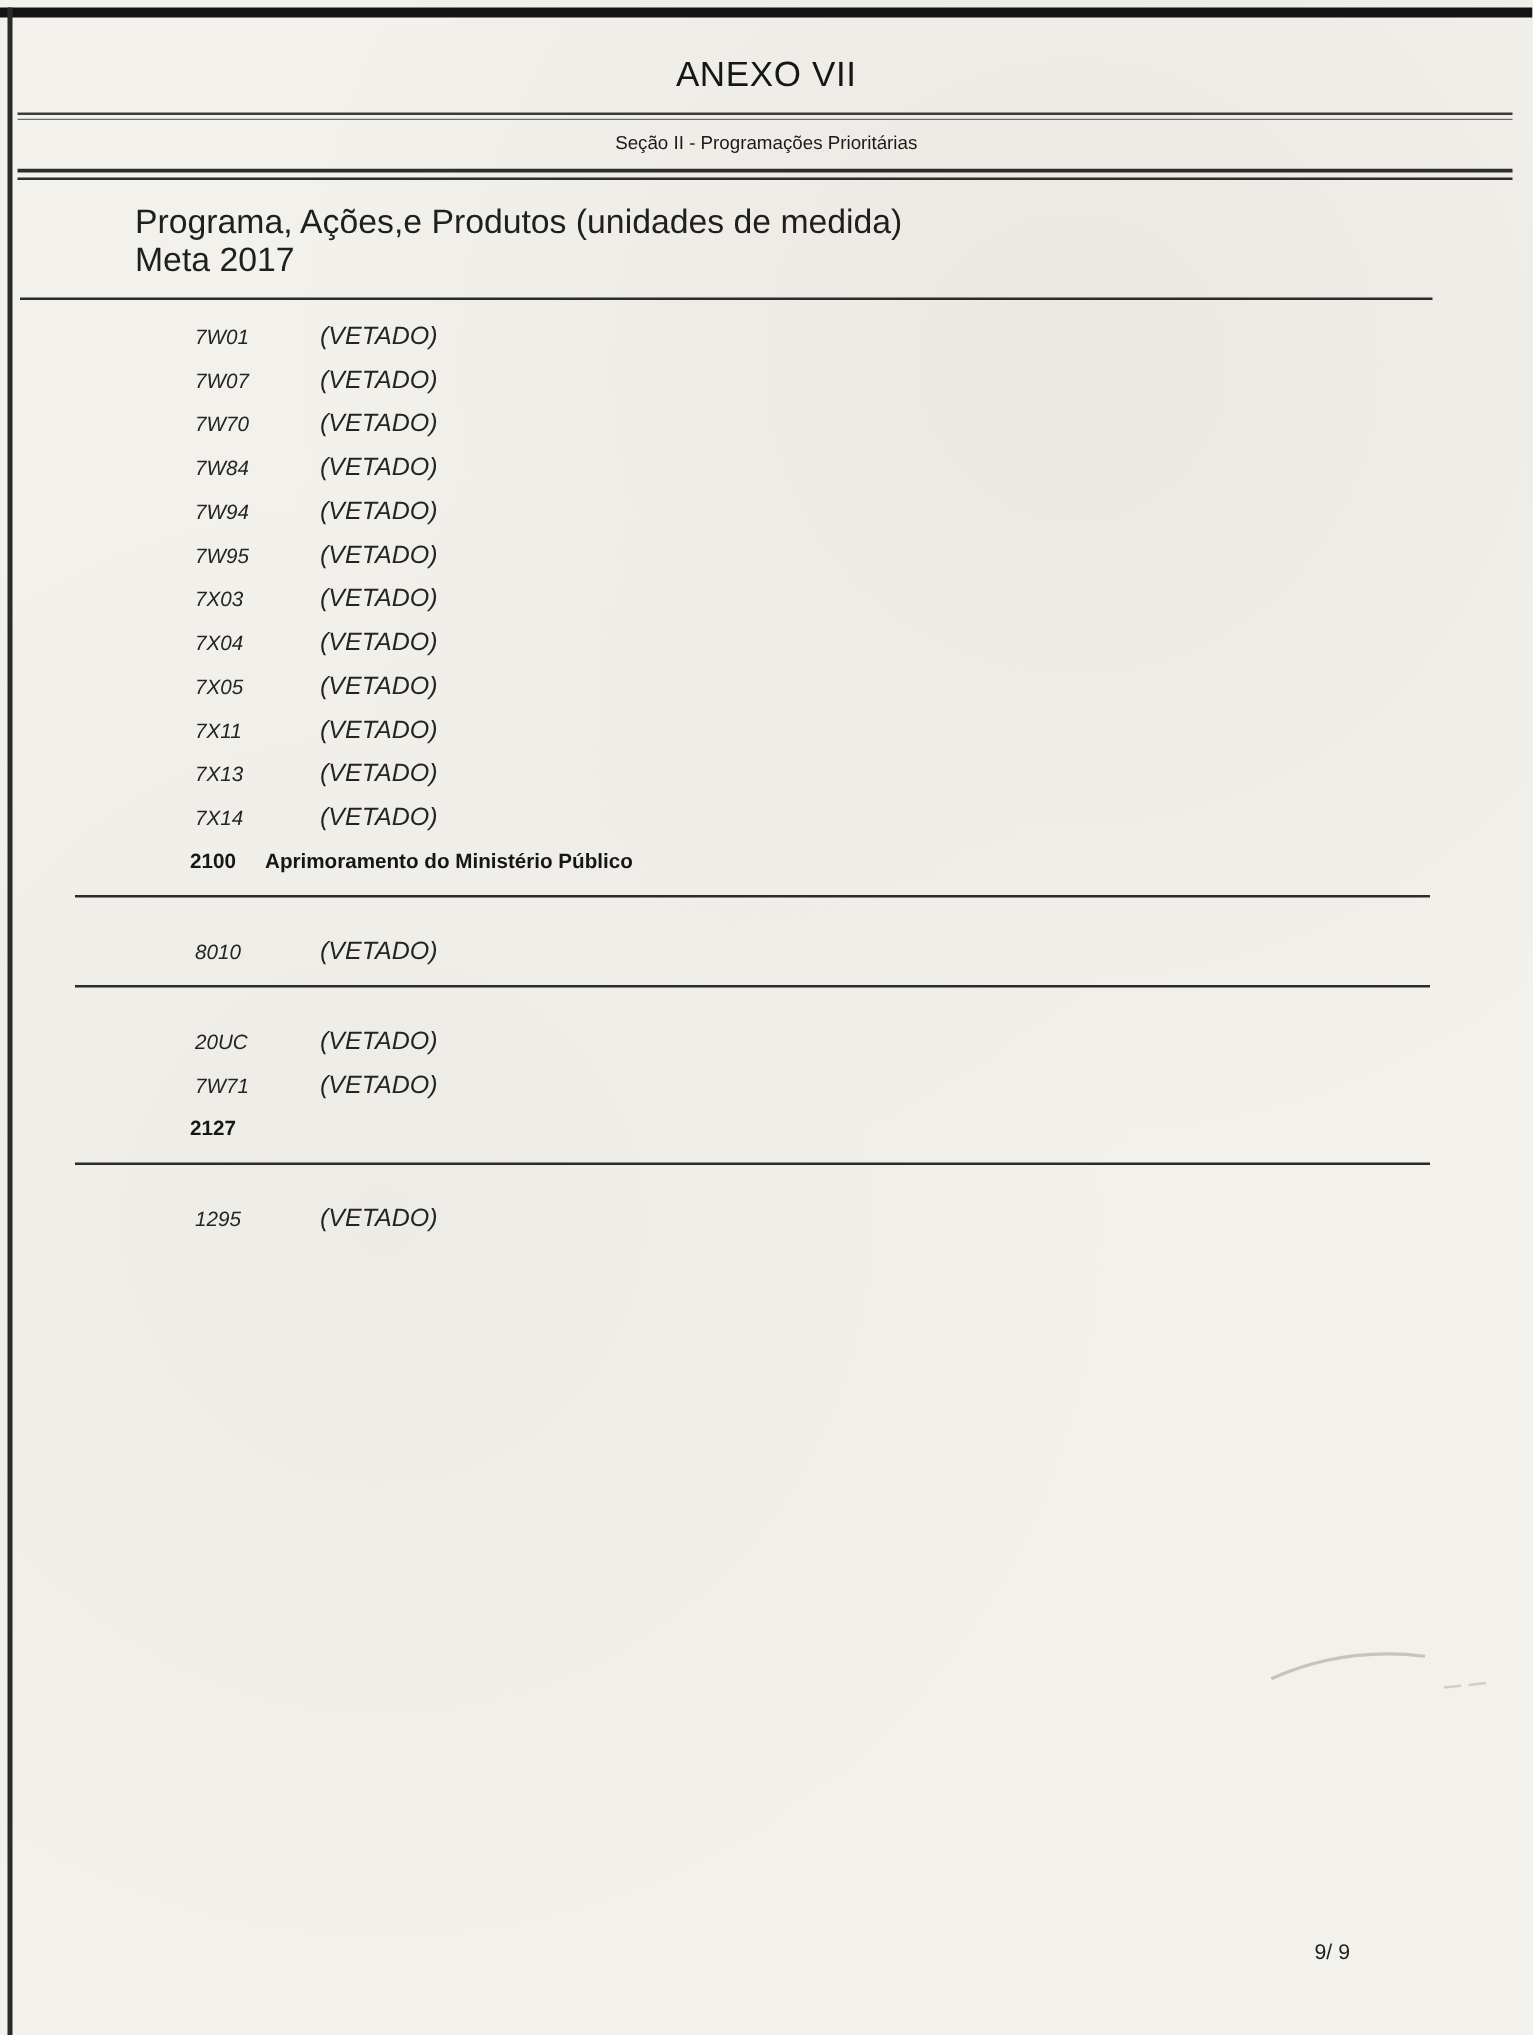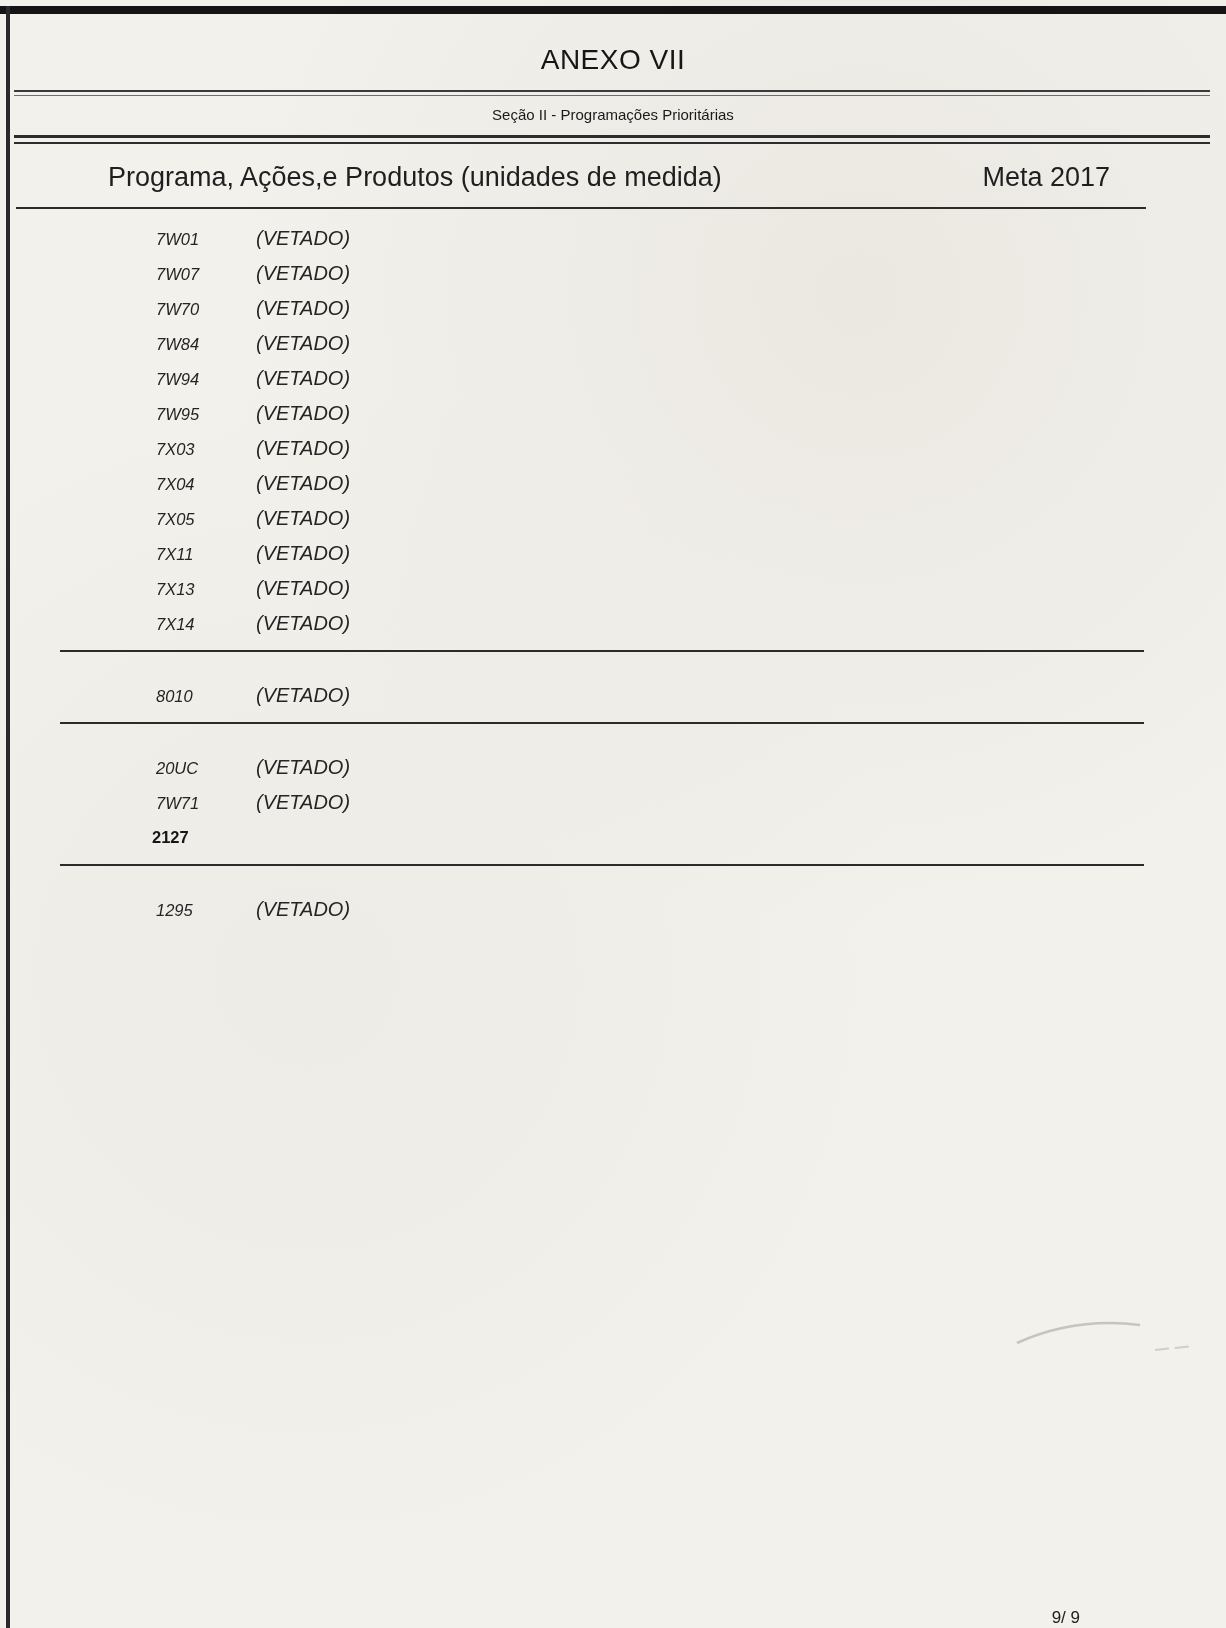--- a/index.html
+++ b/index.html
@@ -44,22 +44,22 @@
     font-size: 15px; font-weight: 500; color: #1a1a1a;
   }
   .rule-double-thick {
     height: 4px; margin: 12px 16px 0 14px;
     border-top: 3px solid #2d2d2d;
     border-bottom: 2px solid #2d2d2d;
   }
 
   .col-headers {
     display: flex; justify-content: space-between; align-items: baseline;
-    margin: 18px 116px 0 108px;
-    font-size: 27px; color: #1f1f1f;
+    margin: 18px 55px 0 108px;
+    font-size: 27px; color: #1f1f1f; flex-direction: column;
   }
   .rule-single {
     height: 0; margin: 14px 80px 0 16px;
     border-top: 2px solid #2b2b2b;
   }
 
   .table-body { margin-top: 12px; margin-left: 44px; }
 
   .row { display: flex; align-items: baseline; height: 35px; line-height: 35px; }
 
@@ -78,21 +78,21 @@
   .program-row .pname {
     font-weight: bold; font-size: 16.5px; color: #161616;
   }
 
   .group-separator {
     border-top: 2px solid #2b2b2b;
     margin: 9px 82px 26px 16px;
   }
 
   .page-number {
-    position: absolute; top: 1608px; right: 146px;
+    position: absolute; top: 1552px; right: 146px;
     font-size: 17px; color: #202020;
   }
 
   .pencil-marks {
     position: absolute; left: 1005px; top: 1305px;
   }
 </style>
 </head>
 <body>
 
@@ -155,20 +155,24 @@
         <span class="label">(VETADO)</span>
       </div>
       <div class="row action-row">
         <span class="code">7X13</span>
         <span class="label">(VETADO)</span>
       </div>
       <div class="row action-row">
         <span class="code">7X14</span>
         <span class="label">(VETADO)</span>
       </div>
+      <div class="row program-row">
+        <span class="pcode">2100</span>
+        <span class="pname">Aprimoramento do Ministério Público</span>
+      </div>
       <div class="group-separator"></div>
       <div class="row action-row">
         <span class="code">8010</span>
         <span class="label">(VETADO)</span>
       </div>
       <div class="group-separator"></div>
       <div class="row action-row">
         <span class="code">20UC</span>
         <span class="label">(VETADO)</span>
       </div>

